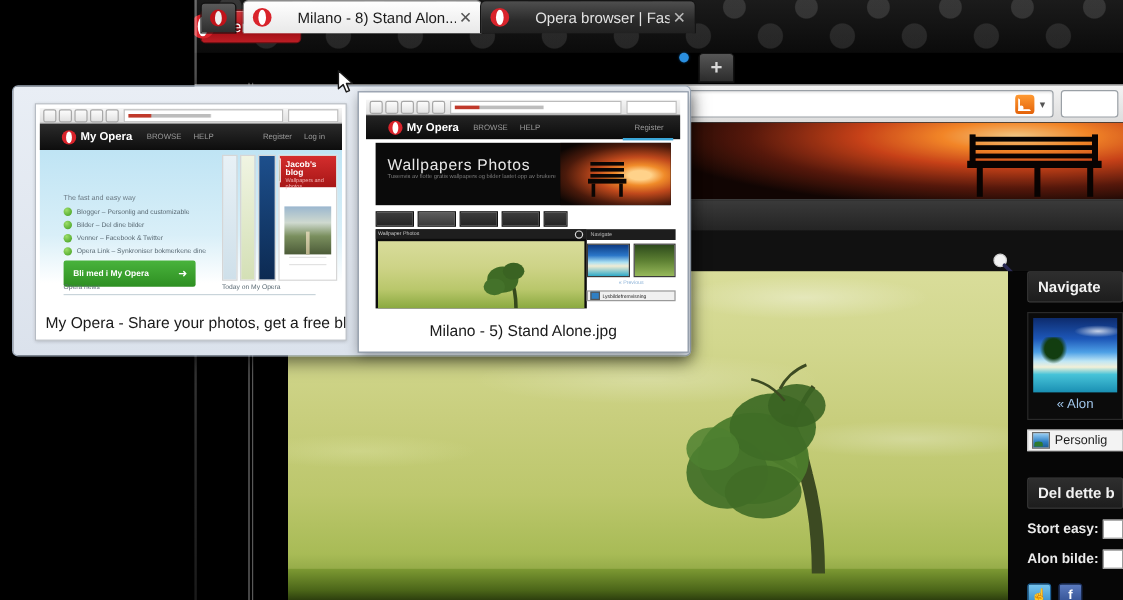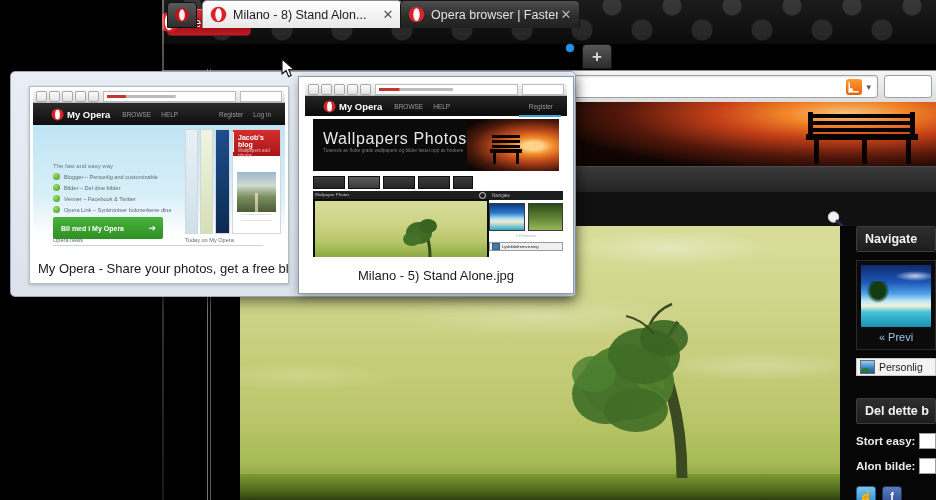--- a/index.html
+++ b/index.html
@@ -74,21 +74,21 @@
     position:absolute;left:0;top:42px;width:774px;height:28px;
   }
   .tab{
     position:absolute;top:0;height:28px;
     border-radius:5px 5px 0 0;
     display:flex;align-items:center;
     box-sizing:border-box;cursor:default;
   }
   .tab .favicon{width:17px;height:17px;flex:none;margin-left:7px;}
   .tab .tab-title{
-    font-size:12.5px;margin-left:6px;white-space:nowrap;overflow:hidden;
+    font-size:12.5px;margin-left:21px;white-space:nowrap;overflow:hidden;
     flex:1;
   }
   .tab .tab-close{
     font-size:13px;width:16px;text-align:center;flex:none;margin-right:5px;
     font-family:"Liberation Sans",sans-serif;
   }
   #tab-opera-home-button{
     position:absolute;left:5px;top:2px;width:30px;height:26px;
     border-radius:4px 4px 0 0;
     background:linear-gradient(#5a5a5a,#2e2e2e);
@@ -428,21 +428,21 @@
     position:absolute;left:0;top:13px;width:100%;height:20px;
     background:linear-gradient(#242424,#0b0b0b);display:flex;align-items:center;
   }
   .wp-accent{
     position:absolute;right:6px;top:32px;width:42px;height:2px;background:#3aa6d8;
   }
   .wp-hero{
     position:absolute;left:8px;top:36px;right:8px;height:52px;
     background:#0a0a0a;overflow:hidden;
   }
-  .wp-hero-title{color:#e8e8e8;font-size:16px;margin:11px 0 0 10px;letter-spacing:.6px;}
+  .wp-hero-title{color:#e8e8e8;font-size:13px;margin:11px 0 0 10px;letter-spacing:.6px;}
   .wp-hero-sub{color:#7c7c7c;font-size:4.8px;margin-left:10px;}
   .wp-hero-photo{
     position:absolute;right:0;top:0;width:92px;height:52px;
     background:
       radial-gradient(ellipse at 72% 52%, #ffd28a 0 10%, #f08b29 22%, #c0491c 40%, #4b1a0b 66%, #0c0604 88%),
       linear-gradient(#241008,#000);
   }
   .wp-hero-chair{
     position:absolute;left:22px;top:14px;width:34px;height:32px;
   }
@@ -630,21 +630,21 @@
 
     <div id="sidebar">
 
       <div class="panel-head">Navigate</div>
 
       <div id="nav-thumb-box">
         <div id="nav-thumb">
           <span class="palm"></span>
           <span class="cloud1"></span>
         </div>
-        <div id="prev-link">« Previ</div>
+        <div id="prev-link">« Alon</div>
       </div>
 
       <div id="slideshow-row">
         <span id="slideshow-icon"></span>
         <span id="slideshow-label">Personlig</span>
       </div>
 
       <div class="panel-head" id="share-head">Del dette b</div>
 
       <div class="share-row">

